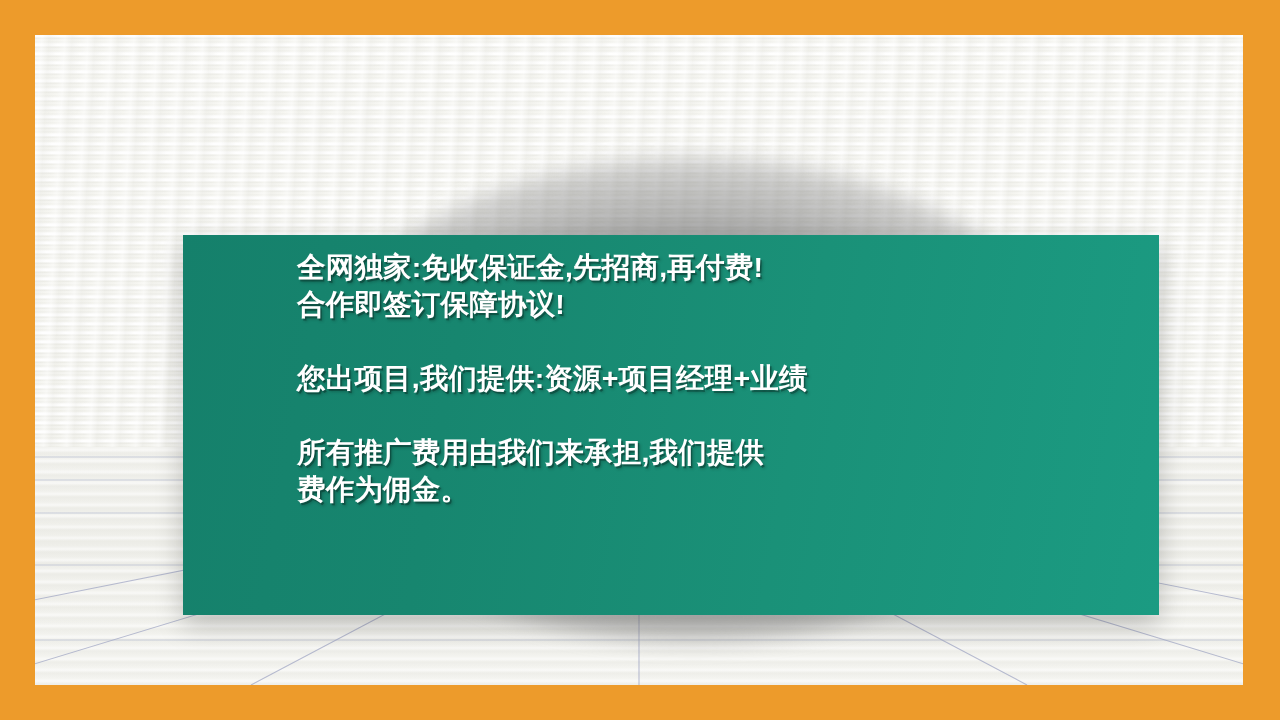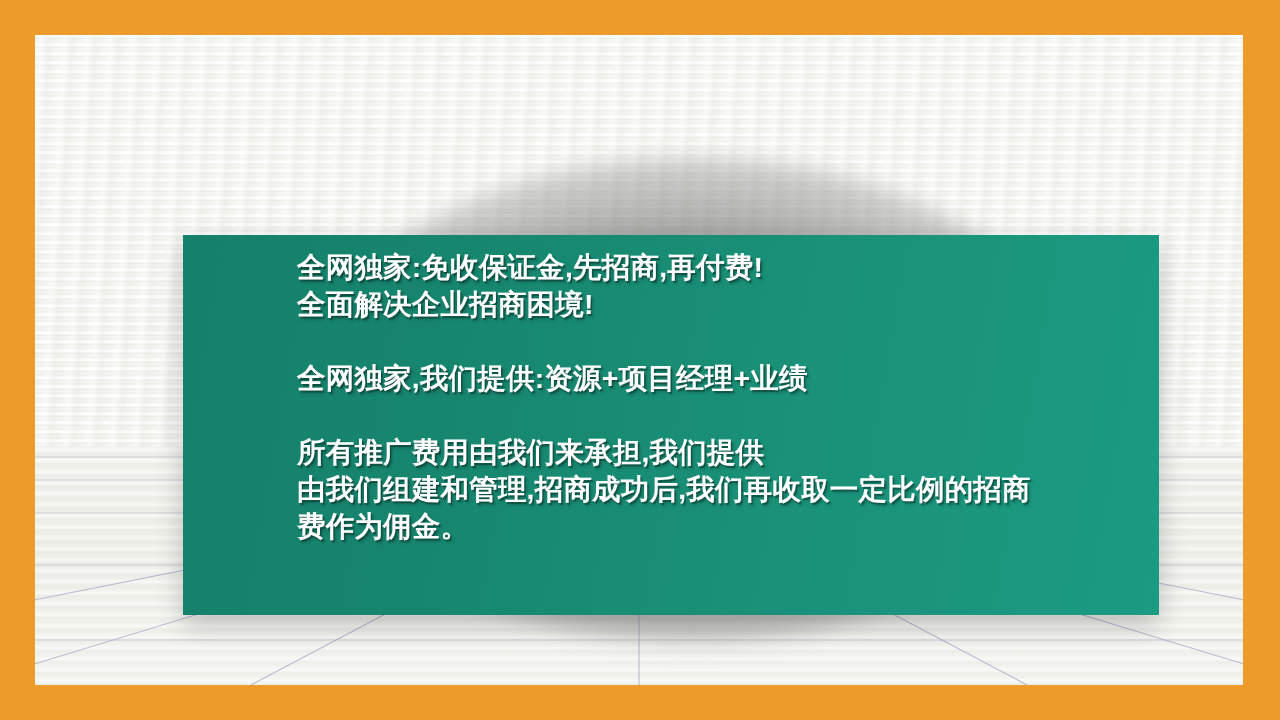--- a/index.html
+++ b/index.html
@@ -171,30 +171,29 @@
         </g>
       </svg>
     </div>
 
     <div id="card-shadow"></div>
 
     <div id="card">
       <div id="card-text">
 
         <div class="line">全网独家:免收保证金,先招商,再付费!</div>
-        <div class="line">全面解决企业招商困境!</div>
+        <div class="line">合作即签订保障协议!</div>
 
         <div class="spacer"></div>
 
-        <div class="line">全网独家,我们提供:资源+项目经理+业绩</div>
+        <div class="line">您出项目,我们提供:资源+项目经理+业绩</div>
 
         <div class="spacer"></div>
 
         <div class="line">所有推广费用由我们来承担,我们提供</div>
-        <div class="line">由我们组建和管理,招商成功后,我们再收取一定比例的招商</div>
         <div class="line">费作为佣金。</div>
 
       </div>
     </div>
 
   </div>
 
   <div class="frame" id="frame-top"></div>
   <div class="frame" id="frame-bottom"></div>
   <div class="frame" id="frame-left"></div>

